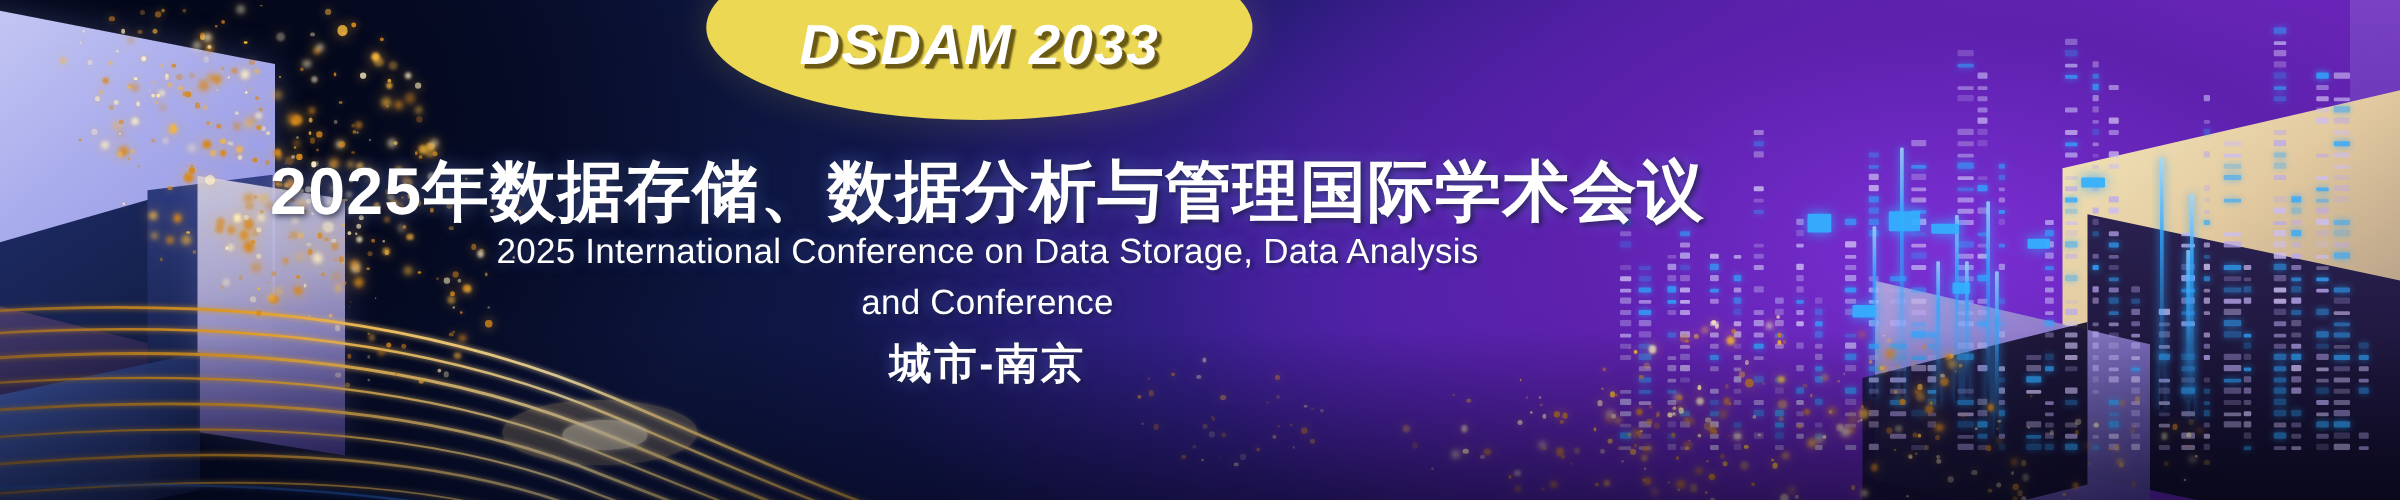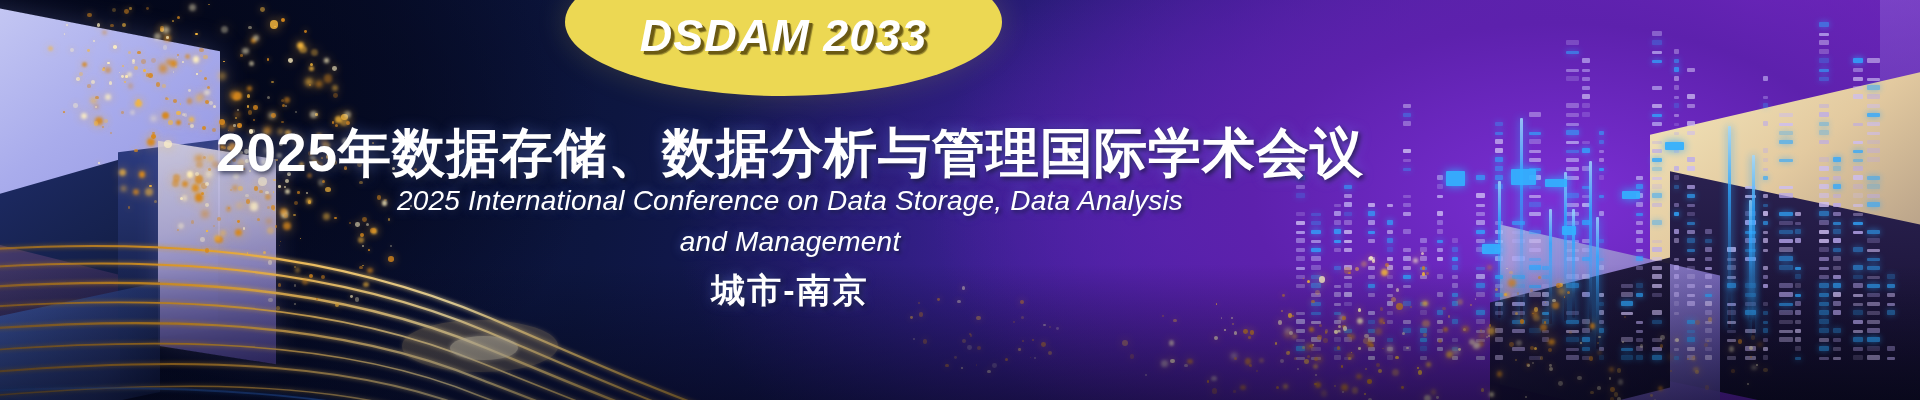--- a/index.html
+++ b/index.html
@@ -87,21 +87,21 @@
   
   .textblock{position:absolute;left:0;top:0;width:1580px;text-align:center;}
   .cn-title{
     position:absolute;left:0;top:118px;width:100%;
     font-size:53px;font-weight:bold;color:#ffffff;letter-spacing:1px;
     white-space:nowrap;
     text-shadow:0 0 14px rgba(120,150,255,.45), 2px 2px 5px rgba(0,0,10,.75);
   }
   .en-sub{
     position:absolute;left:0;width:100%;
-    font-size:28px;font-style:italic;color:#ffffff;letter-spacing:.2px;
+    font-size:28px;color:#ffffff;letter-spacing:.2px;
     white-space:nowrap;
     text-shadow:0 0 10px rgba(110,140,255,.5), 2px 2px 4px rgba(0,0,10,.7);
   }
   .en-1{top:185px;}
   .en-2{top:226px;}
   .city{
     position:absolute;left:0;top:268px;width:100%;
     font-size:34px;font-weight:bold;color:#ffffff;letter-spacing:2px;
     text-shadow:0 0 12px rgba(120,150,255,.45), 2px 2px 5px rgba(0,0,10,.7);
   }
@@ -1502,17 +1502,17 @@
     <div class="layer vig-bottom"></div>
   </div>
 
   <div class="badge">
     <div class="badge-text">DSDAM 2033</div>
   </div>
 
   <div class="textblock">
     <div class="cn-title">2025年数据存储、数据分析与管理国际学术会议</div>
     <div class="en-sub en-1">2025 International Conference on Data Storage, Data Analysis</div>
-    <div class="en-sub en-2">and Management</div>
+    <div class="en-sub en-2">and Conference</div>
     <div class="city">城市-南京</div>
   </div>
 
 </div>
 
 </body></html>

